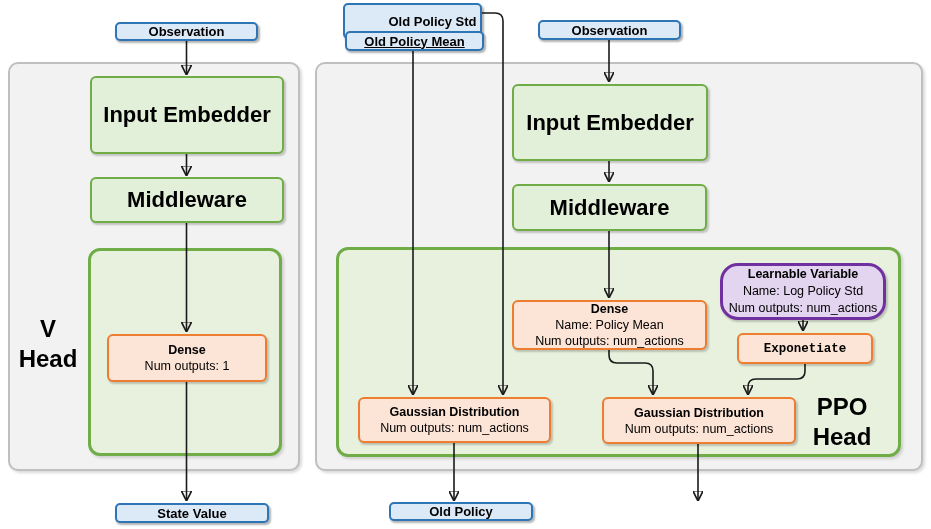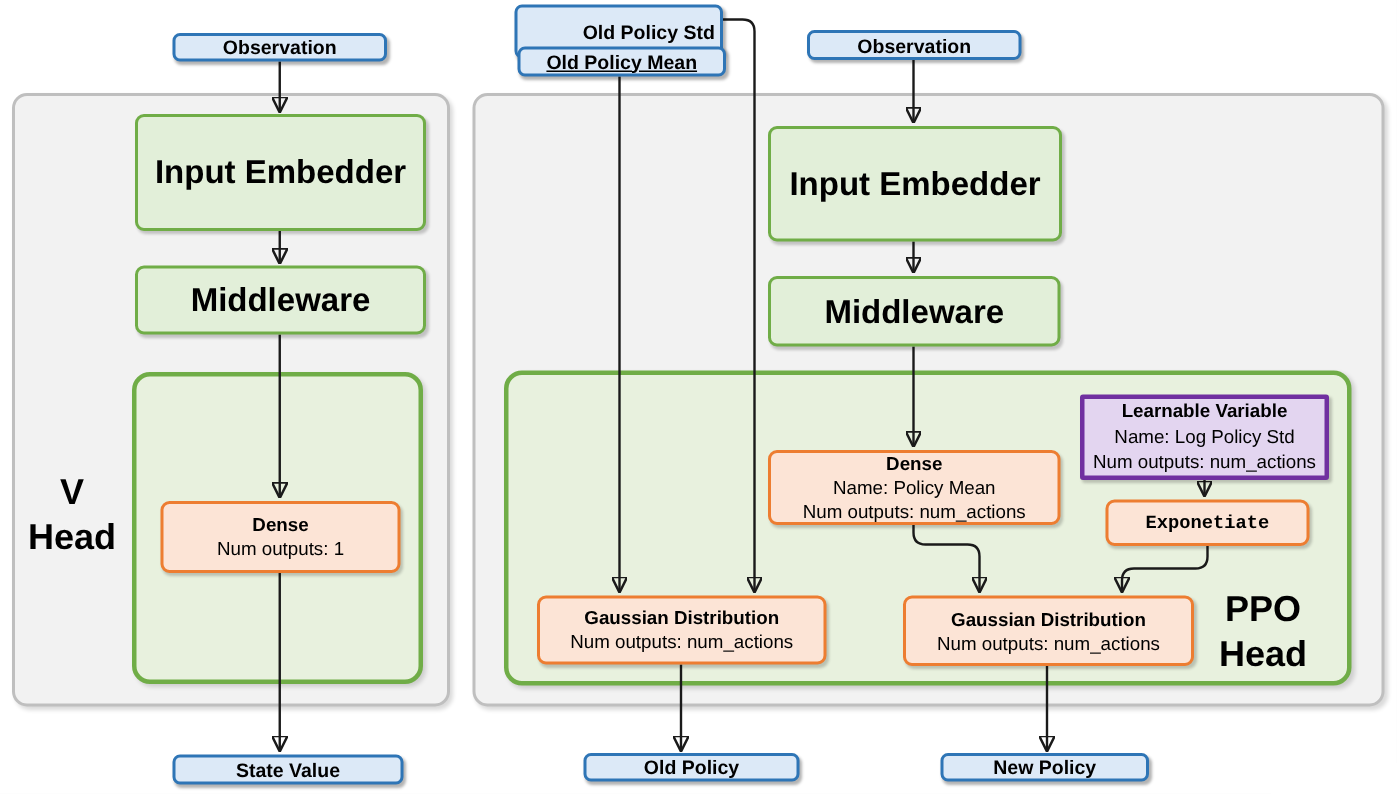--- a/index.html
+++ b/index.html
@@ -53,21 +53,21 @@
   #mw-ppo { left:512px; top:184px; width:195px; height:47px; }
 
   .smallbox {
     position:absolute; border-radius:6px;
     display:flex; flex-direction:column; align-items:center; justify-content:center;
     font-size:12.5px; line-height:16px; text-align:center;
     box-shadow:1.5px 2px 2px rgba(0,0,0,.2);
   }
   .smallbox .t { font-weight:bold; }
   .orange { background:var(--orange_fill,#fce4d6); border:2.5px solid var(--orange_border,#ed7d31); }
-  .purple { background:var(--purple_fill,#e3d5f0); border:3px solid var(--purple_border,#7030a0); border-radius:2px; }
+  .purple { background:var(--purple_fill,#e3d5f0); border:3px solid var(--purple_border,#7030a0); border-radius:18px; }
 
   #dense-v     { left:107px; top:334px; width:160px; height:48px; }
   #dense-ppo   { left:512px; top:300px; width:195px; height:50px; }
   #learnable   { left:720px; top:263px; width:166px; height:57px; line-height:17px; }
   #exponetiate { left:737px; top:333px; width:136px; height:31px;font-family:Liberation Mono, monospace; }
   #gauss-old   { left:358px; top:397px; width:193px; height:46px; }
   #gauss-new   { left:602px; top:397px; width:194px; height:47px; }
 
   .head-label {
     position:absolute; font-weight:bold; font-size:24px; line-height:30px;
@@ -169,17 +169,14 @@
     <span class="t">Gaussian Distribution</span>
     <span>Num outputs: num_actions</span>
   </div>
   <div class="head-label" id="ppohead-label">
     <div>PPO</div>
     <div>Head</div>
   </div>
   <div class="pill" id="old-policy">
     <span>Old Policy</span>
   </div>
-  <div class="pill" id="new-policy">
-    <span>New Policy</span>
-  </div>
 
 </div>
 
 </body></html>

